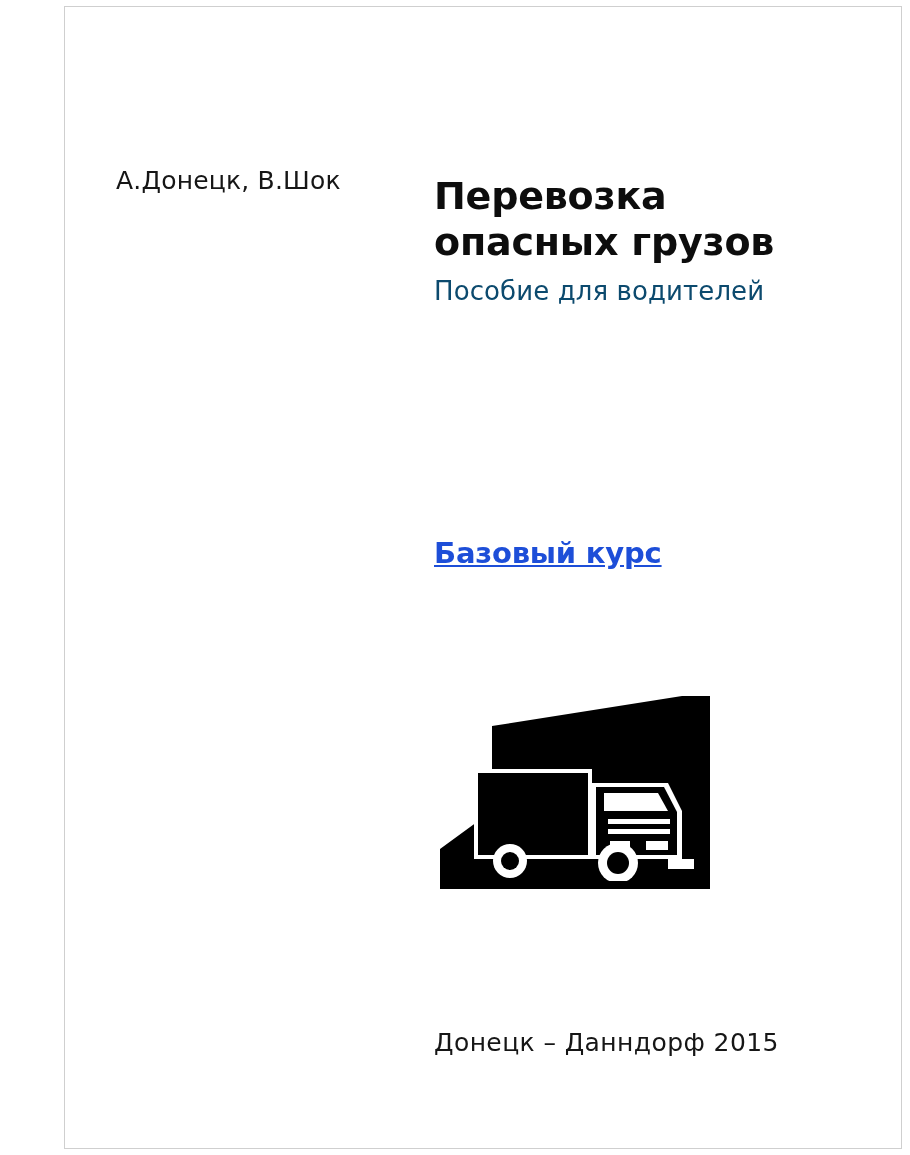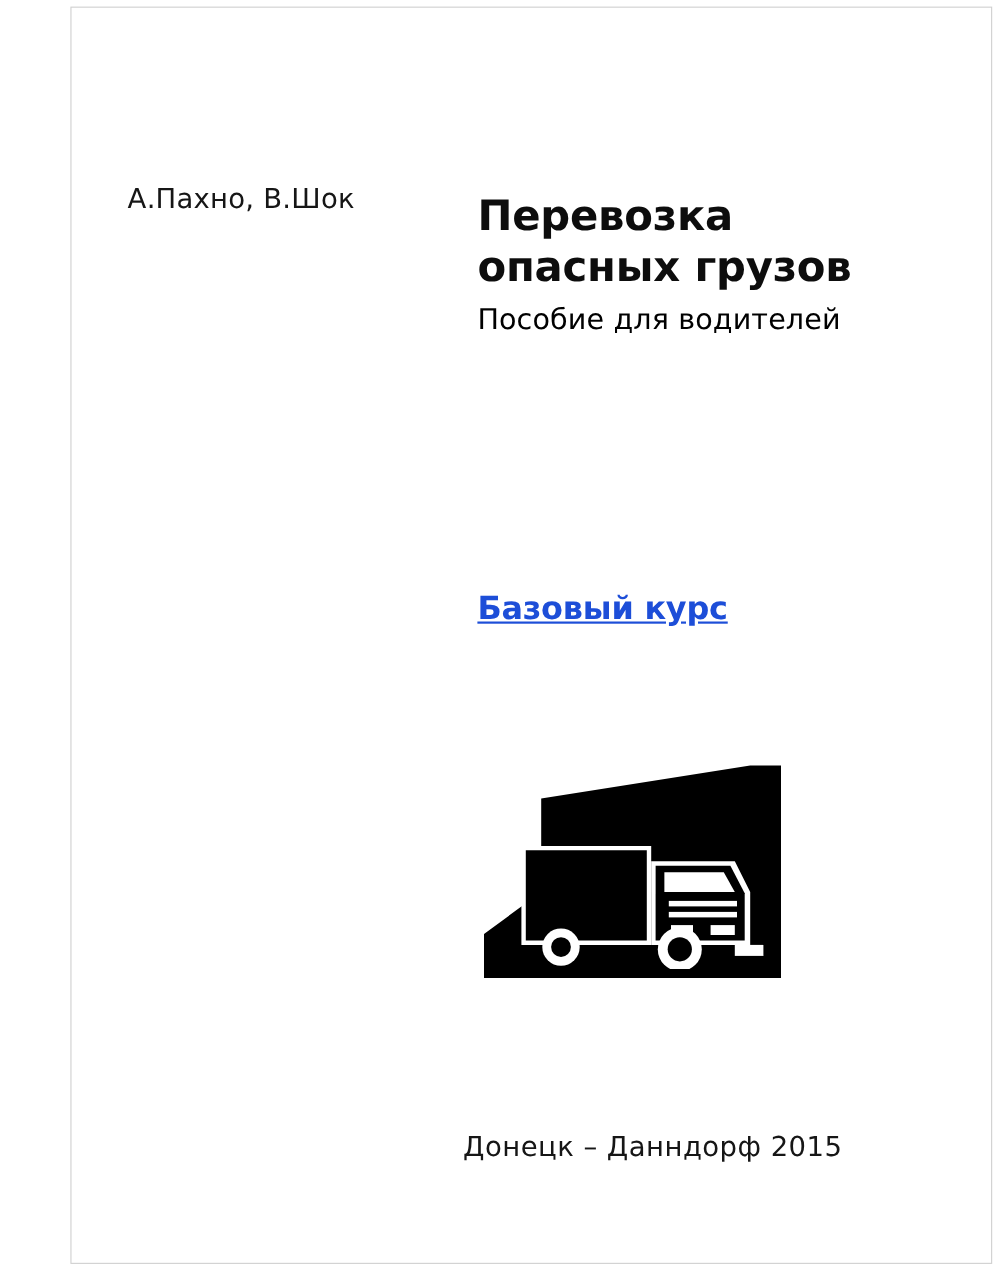--- a/index.html
+++ b/index.html
@@ -56,21 +56,21 @@
   .title-line {
     font-size: 38px;
     font-weight: bold;
     color: #0d0d0d;
     line-height: 1.21;
     letter-spacing: -0.2px;
   }
   .subtitle {
     margin-top: 10px;
     font-size: 26px;
-    color: #000000;
+    color: #0c4a6e;
     letter-spacing: 0.1px;
   }
   .course {
     position: absolute;
     left: 370px;
     top: 530px;
     font-size: 29px;
     font-weight: bold;
     color: #1d4ed8;
     letter-spacing: -0.2px;
@@ -78,37 +78,37 @@
   }
   .illustration {
     position: absolute;
     left: 368px;
     top: 685px;
     width: 300px;
     height: 230px;
   }
   .imprint {
     position: absolute;
-    left: 357px;
+    left: 370px;
     top: 1022px;
     font-size: 25px;
     color: #161616;
     letter-spacing: 0.4px;
     white-space: nowrap;
   }
 </style>
 </head>
 <body>
 
 <div class="page">
   <div class="page-frame"></div>
 
   <div class="content">
 
-    <div class="authors">А.Пахно, В.Шок</div>
+    <div class="authors">А.Донецк, В.Шок</div>
 
     <div class="title-block">
       <div class="title-line">Перевозка</div>
       <div class="title-line">опасных грузов</div>
       <div class="subtitle">Пособие для водителей</div>
     </div>
 
     <div class="course">Базовый курс</div>
 
     <div class="illustration">

